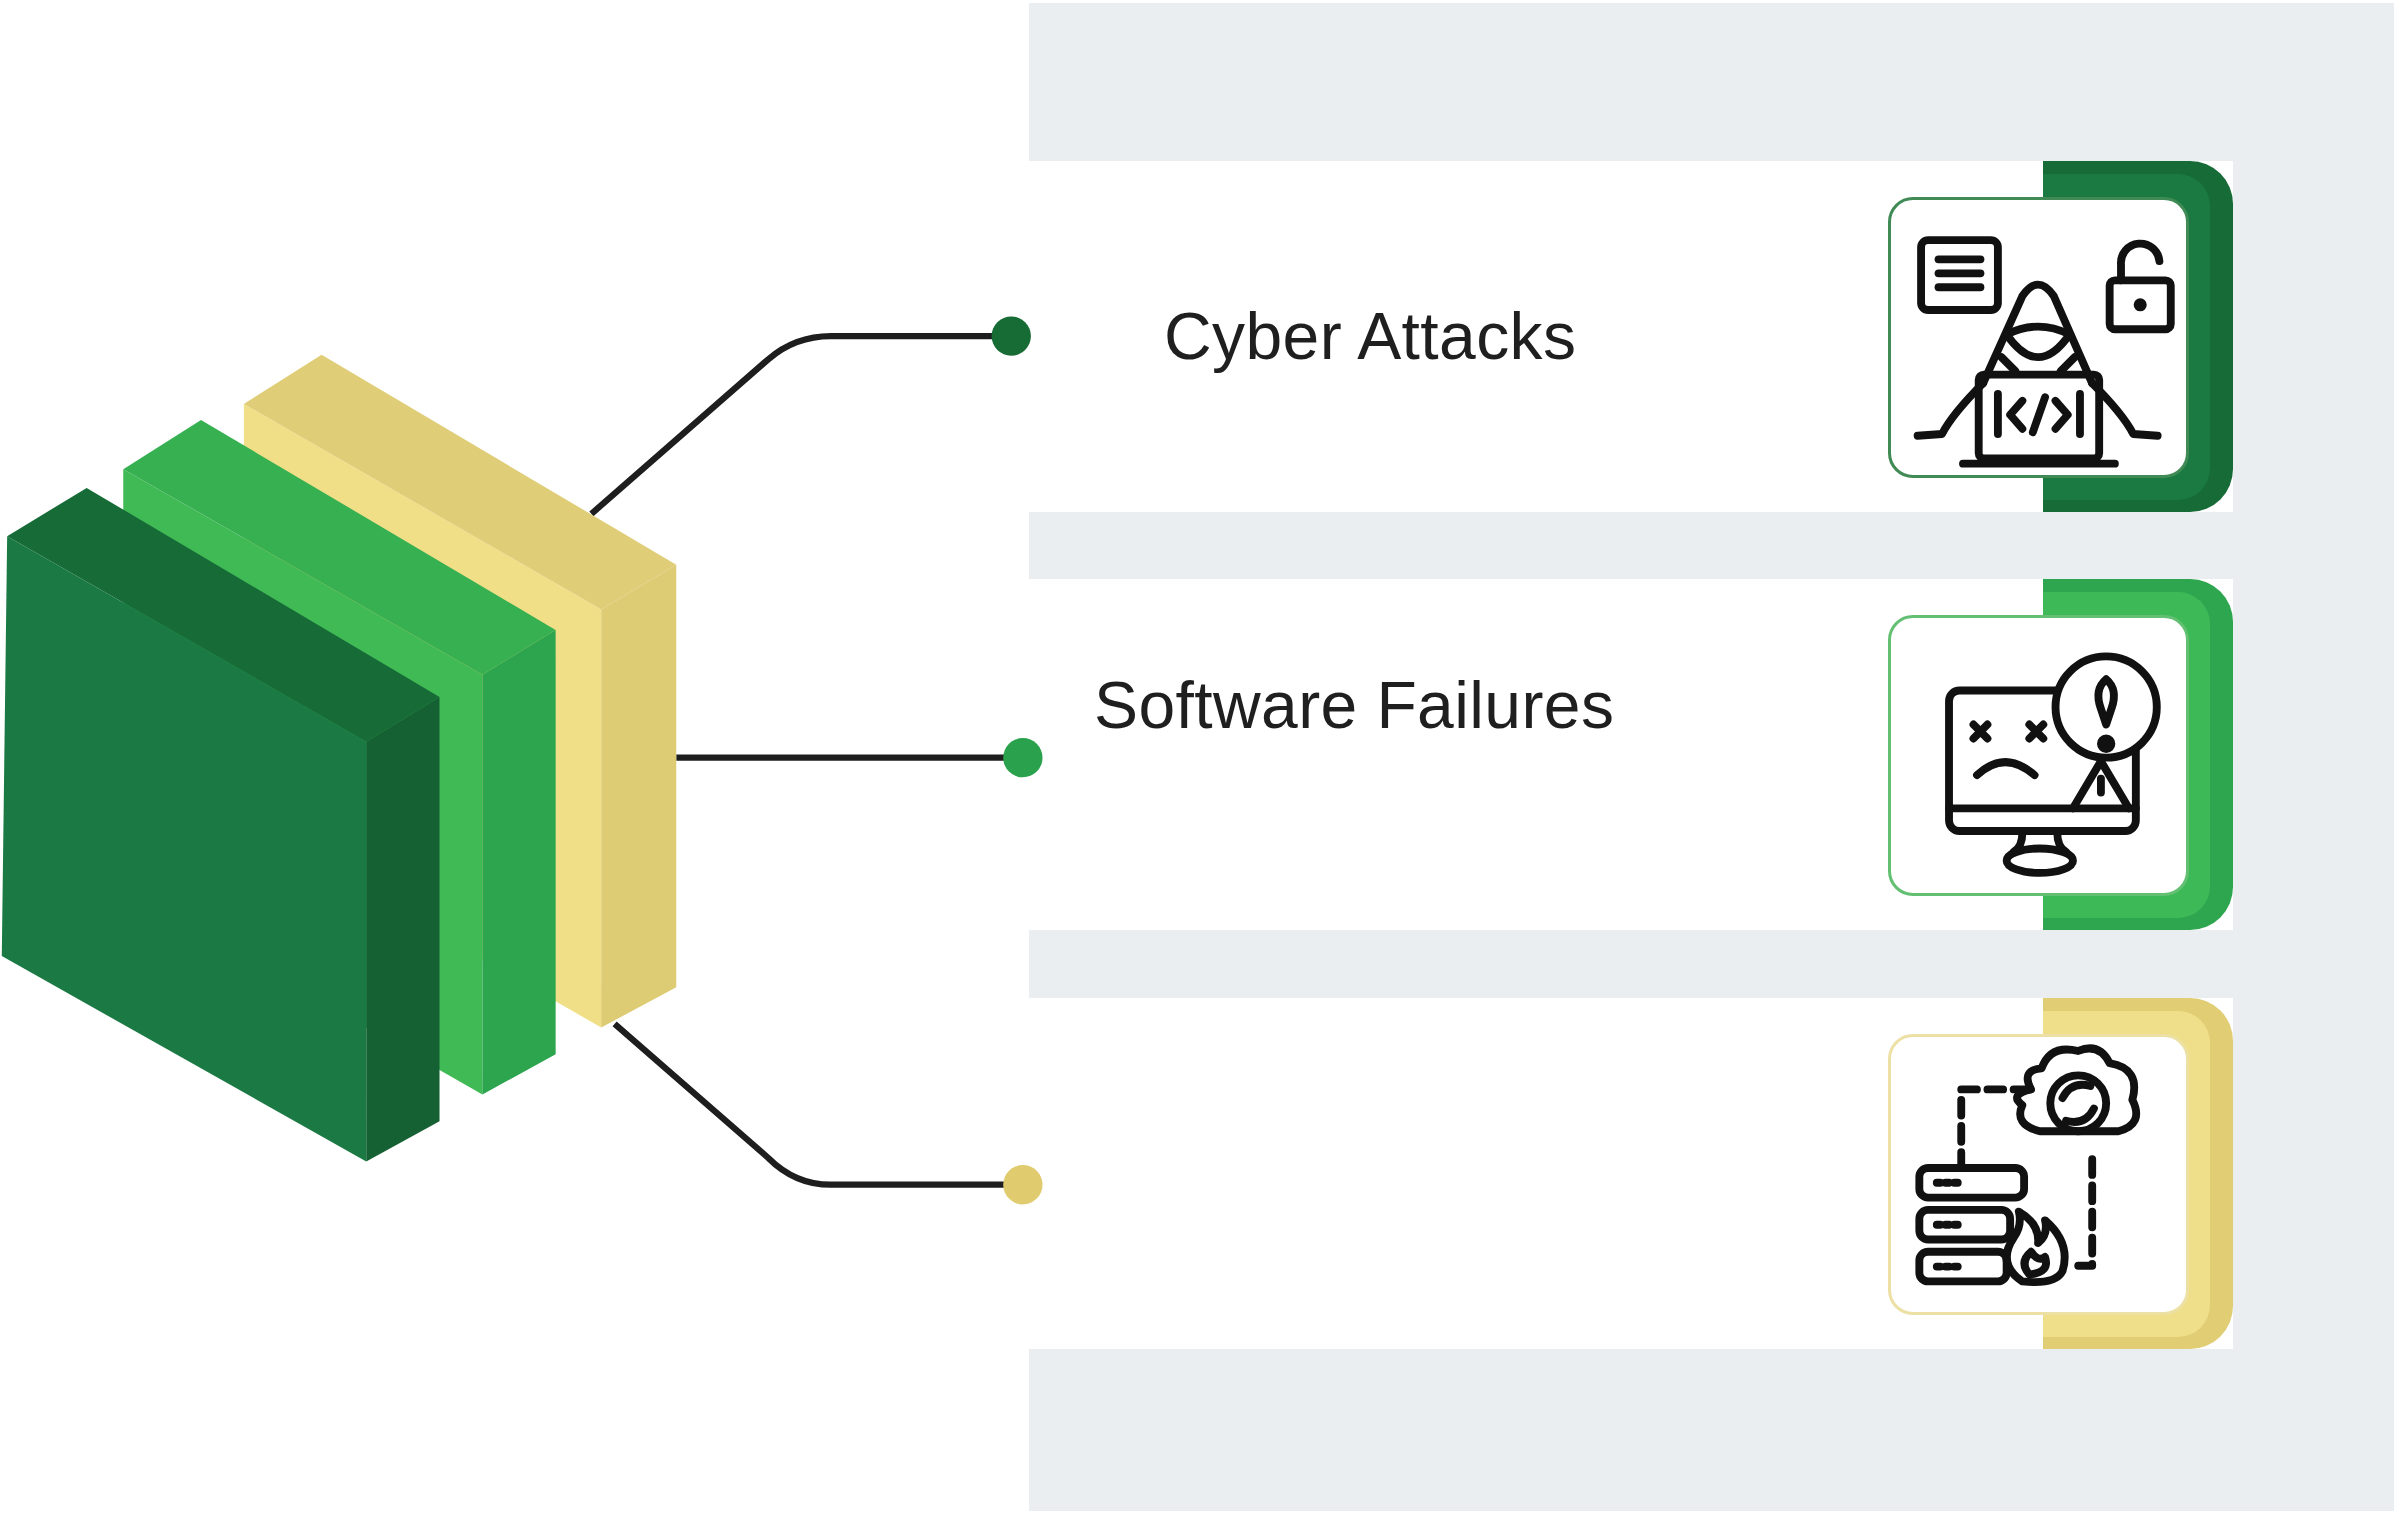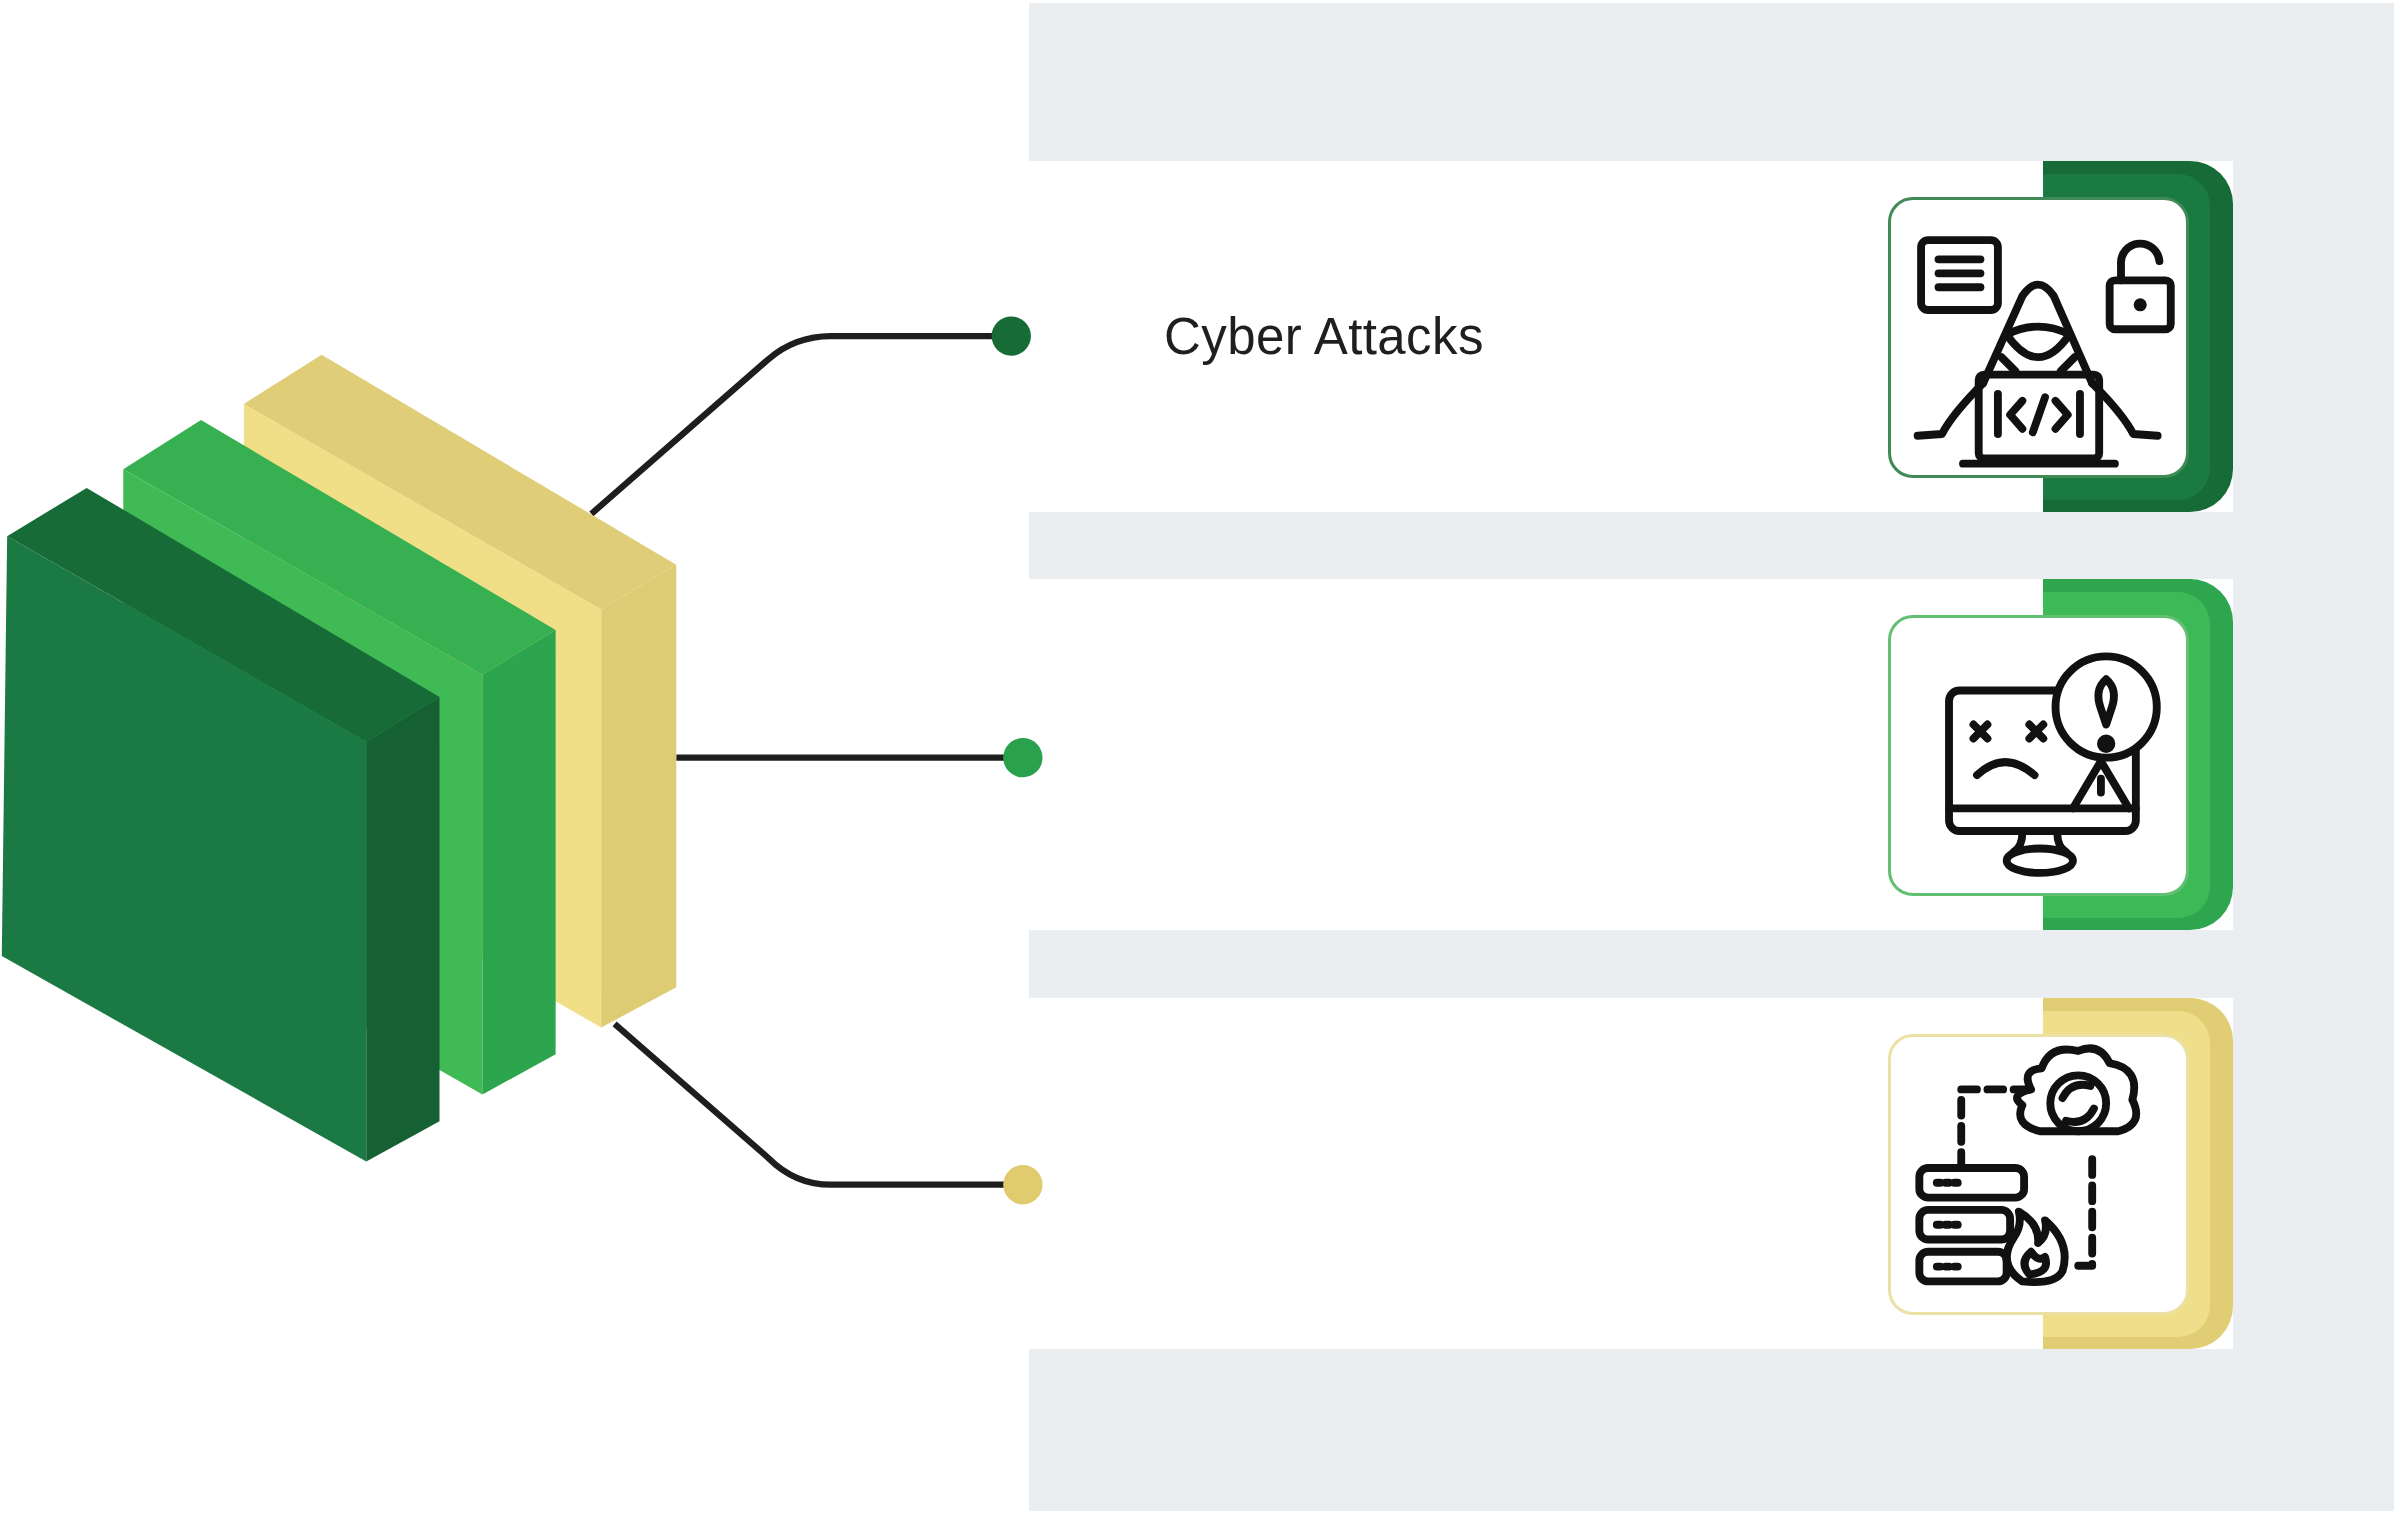--- a/index.html
+++ b/index.html
@@ -2,21 +2,21 @@
 <html style="font-size:14.3px"><head>
 <meta charset="utf-8">
 <style>
   html, body { margin: 0; padding: 0; background: #ffffff; }
   body { width: 2401px; height: 1519px; position: relative; overflow: hidden;
          font-family: "Liberation Sans", "DejaVu Sans", sans-serif; }
   .panel { position: absolute; left: 1029px; top: 2.7px; width: 1365px; height: 1508px;
            background: #ebeef1; }
   .card { position: absolute; left: 1029px; width: 1204px; height: 351px;
           background: #ffffff; }
-  .card .label { position: absolute; color: #1f1f1f; font-size: 51px; font-weight: 500;
+  .card .label { position: absolute; color: #1f1f1f; font-size: 66px; font-weight: 500;
                  line-height: 93px; letter-spacing: 0.4px; white-space: nowrap; }
   .tab { position: absolute; left: 1014px; top: 0; width: 190px; height: 351px;
          border-radius: 0 43px 43px 0; }
   .tab .band { position: absolute; left: 0; top: 12.5px; right: 23px; bottom: 12.5px;
                border-radius: 0 32px 32px 0; }
   .iconbox { position: absolute; left: 859px; top: 36px; width: 301px; height: 281px;
              background: #ffffff; border-radius: 25px; box-sizing: border-box; }
   .iconbox svg { position: absolute; left: 0; top: 0; width: 100%; height: 100%; }
   svg.graphic { position: absolute; left: 0; top: 0; }
 </style>
@@ -60,20 +60,21 @@
         <path d="M150 230 L136 246 L150 262"></path>
         <path d="M188 230 L202 246 L188 262"></path>
         <line x1="176" y1="226" x2="162" y2="266"></line>
       </g>
     </svg>
   </div>
 </div>
 
 <div class="card" style="top:579px">
   <div class="label" style="left:65px; top:80px;">
+    <div>Software Failures</div>
   </div>
   <div class="tab" style="background:#2ea64f">
     <div class="band" style="background:#3dba57"></div>
   </div>
   <div class="iconbox" style="border:3.6px solid #63bf72">
     <svg viewBox="0 0 337 315">
       <g fill="none" stroke="#111" stroke-width="9" stroke-linecap="round" stroke-linejoin="round">
         <path d="M190 83 H78 a12 12 0 0 0 -12 12 V218 H280 V150"></path>
         <path d="M66 218 V232 a12 12 0 0 0 12 12 H268 a12 12 0 0 0 12 -12 V218"></path>
         <path d="M150 246 Q150 262 140 268 M190 246 Q190 262 200 268"></path>

